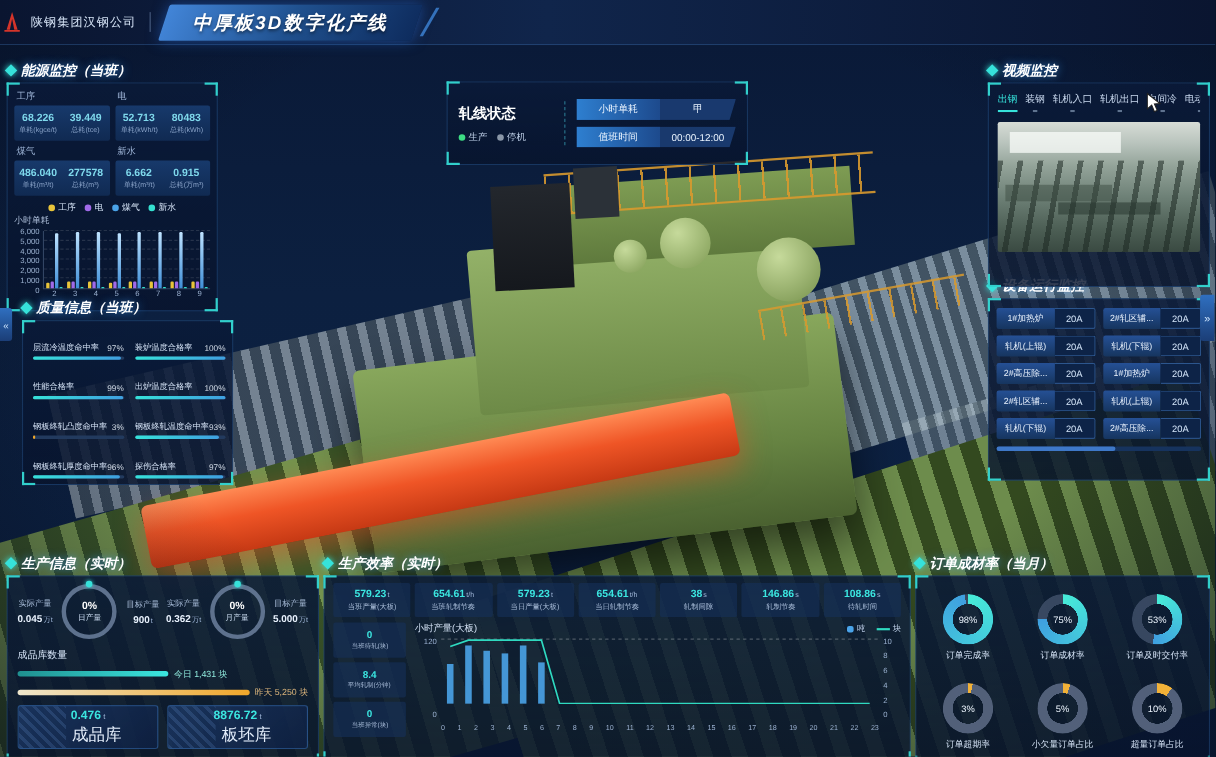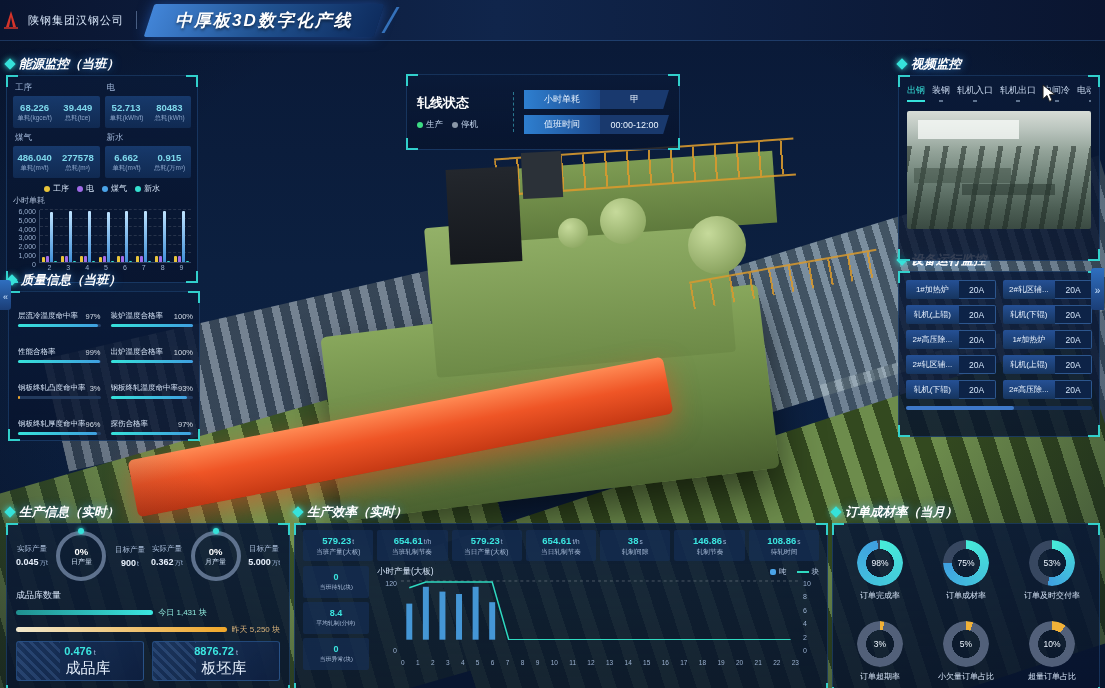--- a/index.html
+++ b/index.html
@@ -107,21 +107,21 @@
   .ec-ya{display:flex;flex-direction:column;justify-content:space-between;height:60px;width:26px;
     font-size:7px;color:#9ab0cf;text-align:right;padding-right:3px;box-sizing:border-box;}
   .ec-plot{position:relative;flex:1;height:52px;margin-top:2px;display:flex;align-items:flex-end;
     justify-content:space-around;border-left:1px solid rgba(150,180,220,.3);border-bottom:1px solid rgba(150,180,220,.3);}
   .ec-grid{position:absolute;left:0;right:0;border-top:1px dashed rgba(255,255,255,.12);}
   .ec-grp{display:flex;align-items:flex-end;gap:1px;height:52px;position:relative;}
   .ec-bar{width:3px;border-radius:1px 1px 0 0;}
   .ec-x{position:absolute;top:54px;left:50%;transform:translateX(-50%);font-size:7px;color:#9ab0cf;}
 
   
-  #panel-quality{left:8px;top:272px;width:192px;}
+  #panel-quality{left:20px;top:272px;width:192px;}
   #panel-quality .p-box{height:132px;padding:8px 9px;display:grid;grid-template-columns:1fr 1fr;gap:9px 10px;}
   .q-item{display:flex;flex-direction:column;justify-content:flex-end;}
   .q-head{display:flex;justify-content:space-between;align-items:flex-end;margin-bottom:3px;}
   .q-label{font-size:7.5px;color:#d6e4f7;white-space:nowrap;overflow:hidden;}
   .q-val{font-size:7.5px;color:#eef6ff;opacity:.85;margin-top:12px;}
   .q-track{height:3px;background:#223a5e;border-radius:2px;}
   .q-fill{height:3px;border-radius:2px;background:linear-gradient(90deg,#36e2da,#3f9fe0);}
 
   .collapse-left{position:absolute;left:0;top:280px;width:11px;height:30px;z-index:6;cursor:pointer;
     background:linear-gradient(180deg,#2f6fc0,#1b3e77);border-radius:0 3px 3px 0;

